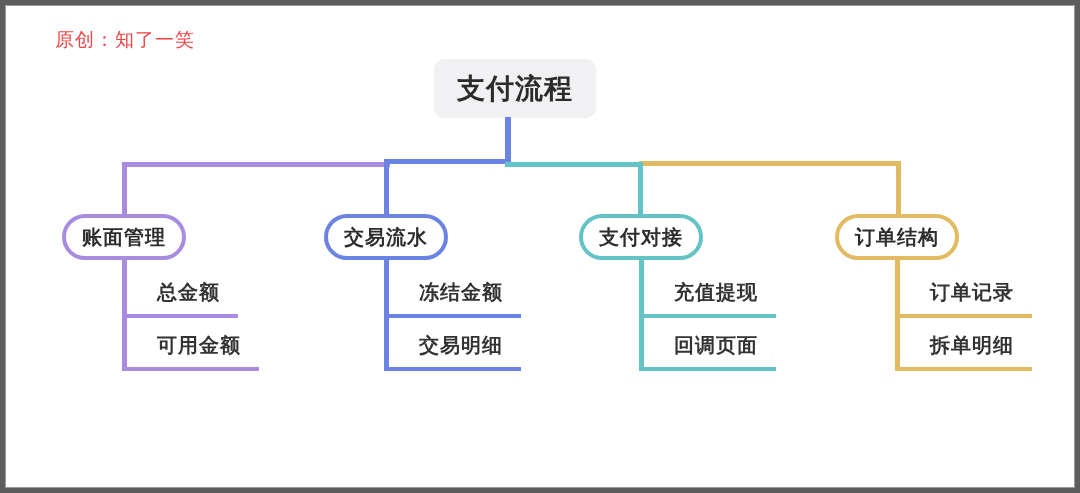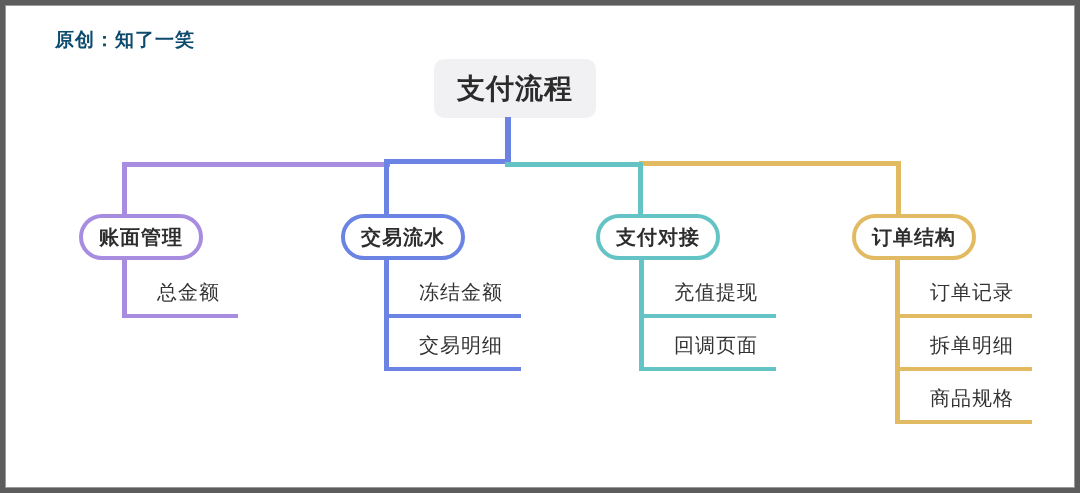--- a/index.html
+++ b/index.html
@@ -8,21 +8,21 @@
     width:1080px;height:493px;
     box-sizing:border-box;
     background:#ffffff;
     border:5px solid #5d5d5d;
     box-shadow:inset 0 0 0 1px #9a9a9a, 0 0 0 1px #111;
     overflow:hidden;
     font-family:"Liberation Sans","DejaVu Sans",sans-serif;
   }
   .watermark{
     position:absolute;left:50px;top:22px;
-    font-size:19px;font-weight:700;color:#0c4a6e;letter-spacing:1px;
+    font-size:19px;font-weight:400;color:#ef4444;letter-spacing:1px;
   }
   .root-node{
     position:absolute;left:429px;top:54px;width:162px;height:59px;
     background:#f1f1f3;border-radius:10px;
     display:flex;align-items:center;justify-content:center;
     font-size:28px;font-weight:700;color:#2b2b2b;letter-spacing:1px;
   }
   .line{position:absolute;background:var(--c,#999);}
   
   .stem{left:500px;top:112px;width:6px;height:48px;}
@@ -34,38 +34,38 @@
   
   .drop{width:5px;}
   .drop-p{left:117px;top:157px;height:55px;}
   .drop-b{left:379px;top:154px;height:58px;}
   .drop-t{left:633px;top:157px;height:55px;}
   .drop-g{left:891px;top:156px;height:56px;}
   
   .branch{position:absolute;top:0;width:0;}
   .b1{left:119px;} .b2{left:381px;} .b3{left:636px;} .b4{left:892px;}
   .pill{
-    position:absolute;top:209px;left:17px;transform:translateX(-50%);
+    position:absolute;top:209px;left:0;transform:translateX(-50%);
     box-sizing:border-box;height:46px;
     background:#ffffff;border:4px solid var(--c);border-radius:23px;
     padding:2px 16px;white-space:nowrap;
     display:flex;align-items:center;justify-content:center;
     font-size:20px;font-weight:700;color:#2d2d2d;letter-spacing:1px;
   }
   .kids{
     position:absolute;top:255px;left:-2px;
     border-left:5px solid var(--c);
   }
   .kid{
     box-sizing:border-box;height:53px;width:fit-content;
     border-bottom:4px solid var(--c);
     padding:0 18px 8px 30px;
     display:flex;align-items:flex-end;
     white-space:nowrap;
-    font-size:20px;font-weight:400;color:#333333;letter-spacing:1px;
+    font-size:20px;font-weight:700;color:#333333;letter-spacing:1px;
   }
   .kid:first-child{height:58px;}
 </style>
 </head>
 <body>
 
 <div class="stage">
 
   <div class="watermark">原创：知了一笑</div>
 
@@ -78,20 +78,21 @@
   <div class="line seg-g" style="--c: #e2ba62;"></div>
   <div class="line drop drop-p" style="--c: #a78ce0;"></div>
   <div class="line drop drop-b" style="--c: #6b83e2;"></div>
   <div class="line drop drop-t" style="--c: #64c3c5;"></div>
   <div class="line drop drop-g" style="--c: #e2ba62;"></div>
 
   <div class="branch b1" style="--c: #a78ce0;">
     <div class="pill">账面管理</div>
     <div class="kids">
       <div class="kid">总金额</div>
+      <div class="kid">可用金额</div>
     </div>
   </div>
 
   <div class="branch b2" style="--c: #6b83e2;">
     <div class="pill">交易流水</div>
     <div class="kids">
       <div class="kid">冻结金额</div>
       <div class="kid">交易明细</div>
     </div>
   </div>
@@ -102,17 +103,16 @@
       <div class="kid">充值提现</div>
       <div class="kid">回调页面</div>
     </div>
   </div>
 
   <div class="branch b4" style="--c: #e2ba62;">
     <div class="pill">订单结构</div>
     <div class="kids">
       <div class="kid">订单记录</div>
       <div class="kid">拆单明细</div>
-      <div class="kid">商品规格</div>
     </div>
   </div>
 
 </div>
 
 </body></html>

